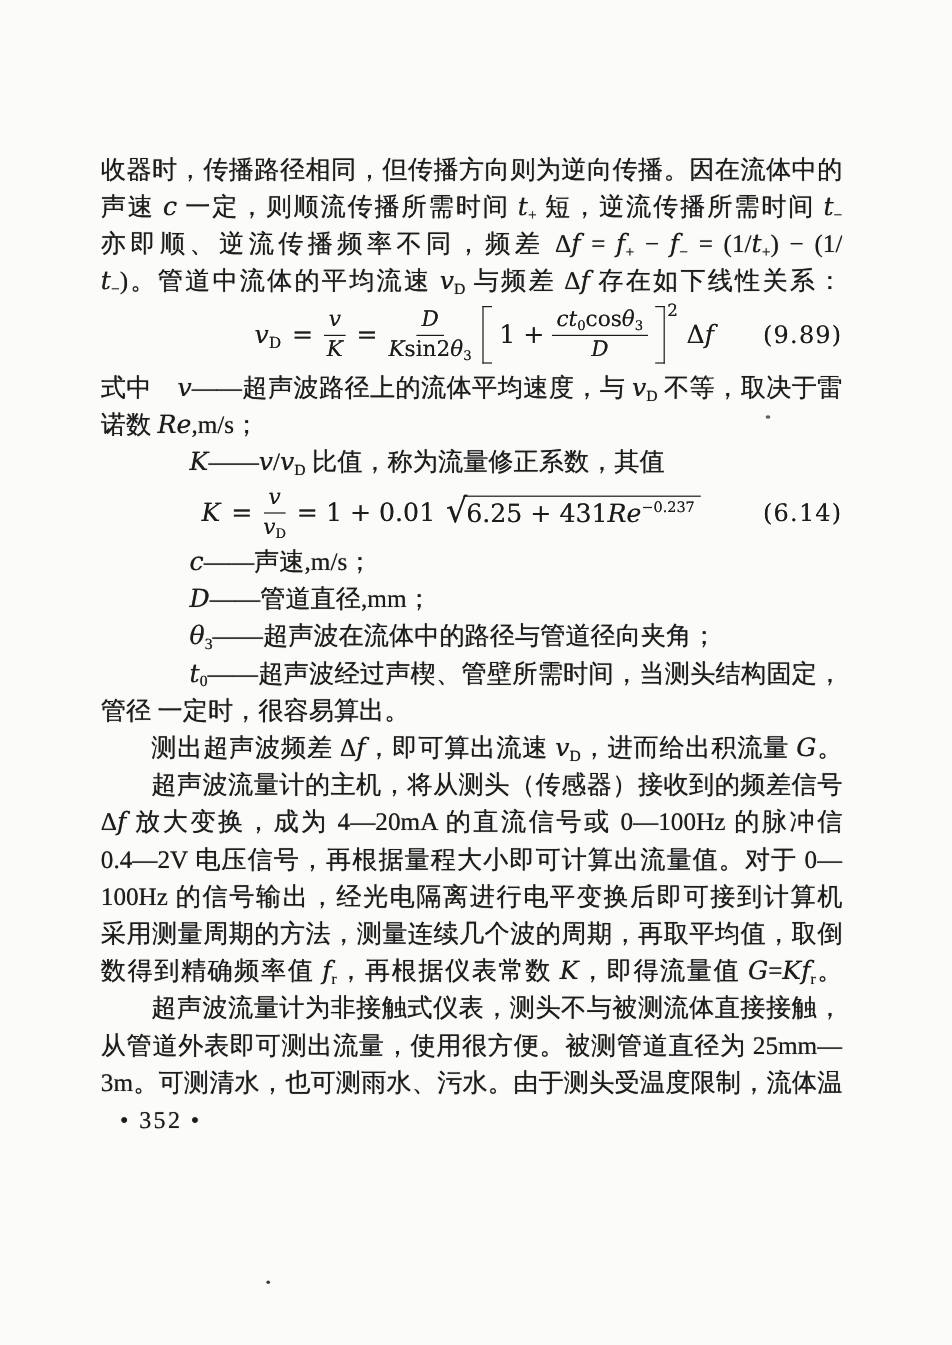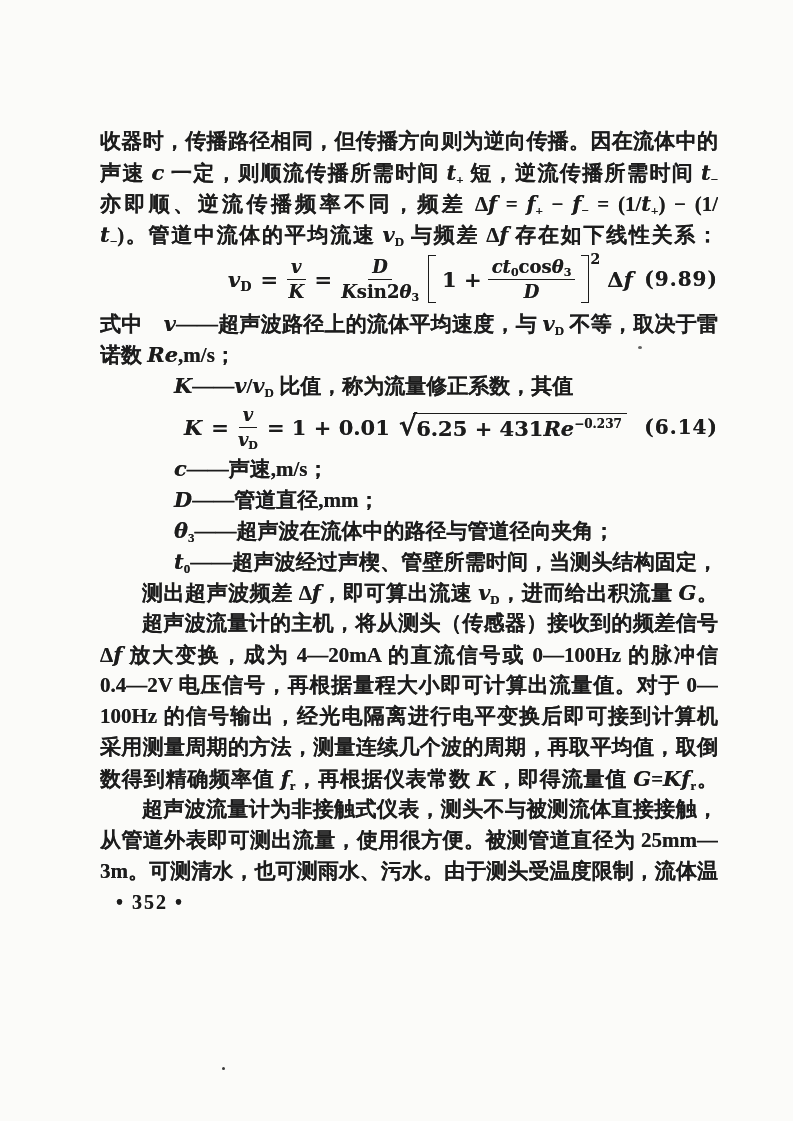--- a/index.html
+++ b/index.html
@@ -6,23 +6,22 @@
   * { margin:0; padding:0; box-sizing:border-box; }
   html,body { width:793px; height:1121px; }
   body {
     background:var(--paper);
     font-family:"Liberation Serif","DejaVu Serif",serif;
     color:var(--ink);
     position:relative;
     overflow:hidden;
   }
   .page-body {
-    position:absolute; left:100px; top:126px; width:618px;
+    position:absolute; left:84px; top:126px; width:618px;
     text-shadow:0 0 0.6px rgba(20,20,20,0.75);
-    font-weight:bold;
   }
   .line {
     width:100%; height:31px; line-height:31px; font-size:21px;
     text-align:justify; text-align-last:justify;
     overflow:hidden;
   }
   .line.short { text-align:right; text-align-last:left; }
   .indent-para { padding-left:42px; }
   .indent-def  { padding-left:74px; }
   .line i { font-family:"DejaVu Serif",serif; font-style:italic; }
@@ -111,20 +110,21 @@
       <span class="rad">√</span>
       <span class="radicand">6.25 + 431<i>Re</i><sup>−0.237</sup></span>
     </span>
     <span class="eqlabel">(6.14)</span>
   </div>
 
   <div class="line short indent-def"><i>c</i>——声速,m/s；</div>
   <div class="line short indent-def"><i>D</i>——管道直径,mm；</div>
   <div class="line short indent-def"><i>θ</i><sub>3</sub>——超声波在流体中的路径与管道径向夹角；</div>
   <div class="line indent-def"><i>t</i><sub>0</sub>——超声波经过声楔、管壁所需时间，当测头结构固定，</div>
+  <div class="line short">管径 一定时，很容易算出。</div>
   <div class="line indent-para">测出超声波频差 Δ<i>f</i>，即可算出流速 <i>v</i><sub>D</sub>，进而给出积流量 <i>G</i>。</div>
   <div class="line indent-para">超声波流量计的主机，将从测头（传感器）接收到的频差信号</div>
   <div class="line">Δ<i>f</i> 放大变换，成为 4—20mA 的直流信号或 0—100Hz 的脉冲信</div>
   <div class="line">0.4—2V 电压信号，再根据量程大小即可计算出流量值。对于 0—</div>
   <div class="line">100Hz 的信号输出，经光电隔离进行电平变换后即可接到计算机</div>
   <div class="line">采用测量周期的方法，测量连续几个波的周期，再取平均值，取倒</div>
   <div class="line">数得到精确频率值 <i>f</i><sub>r</sub>，再根据仪表常数 <i>K</i>，即得流量值 <i>G</i>=<i>Kf</i><sub>r</sub>。</div>
   <div class="line indent-para">超声波流量计为非接触式仪表，测头不与被测流体直接接触，</div>
   <div class="line">从管道外表即可测出流量，使用很方便。被测管道直径为 25mm—</div>
   <div class="line">3m。可测清水，也可测雨水、污水。由于测头受温度限制，流体温度</div>

